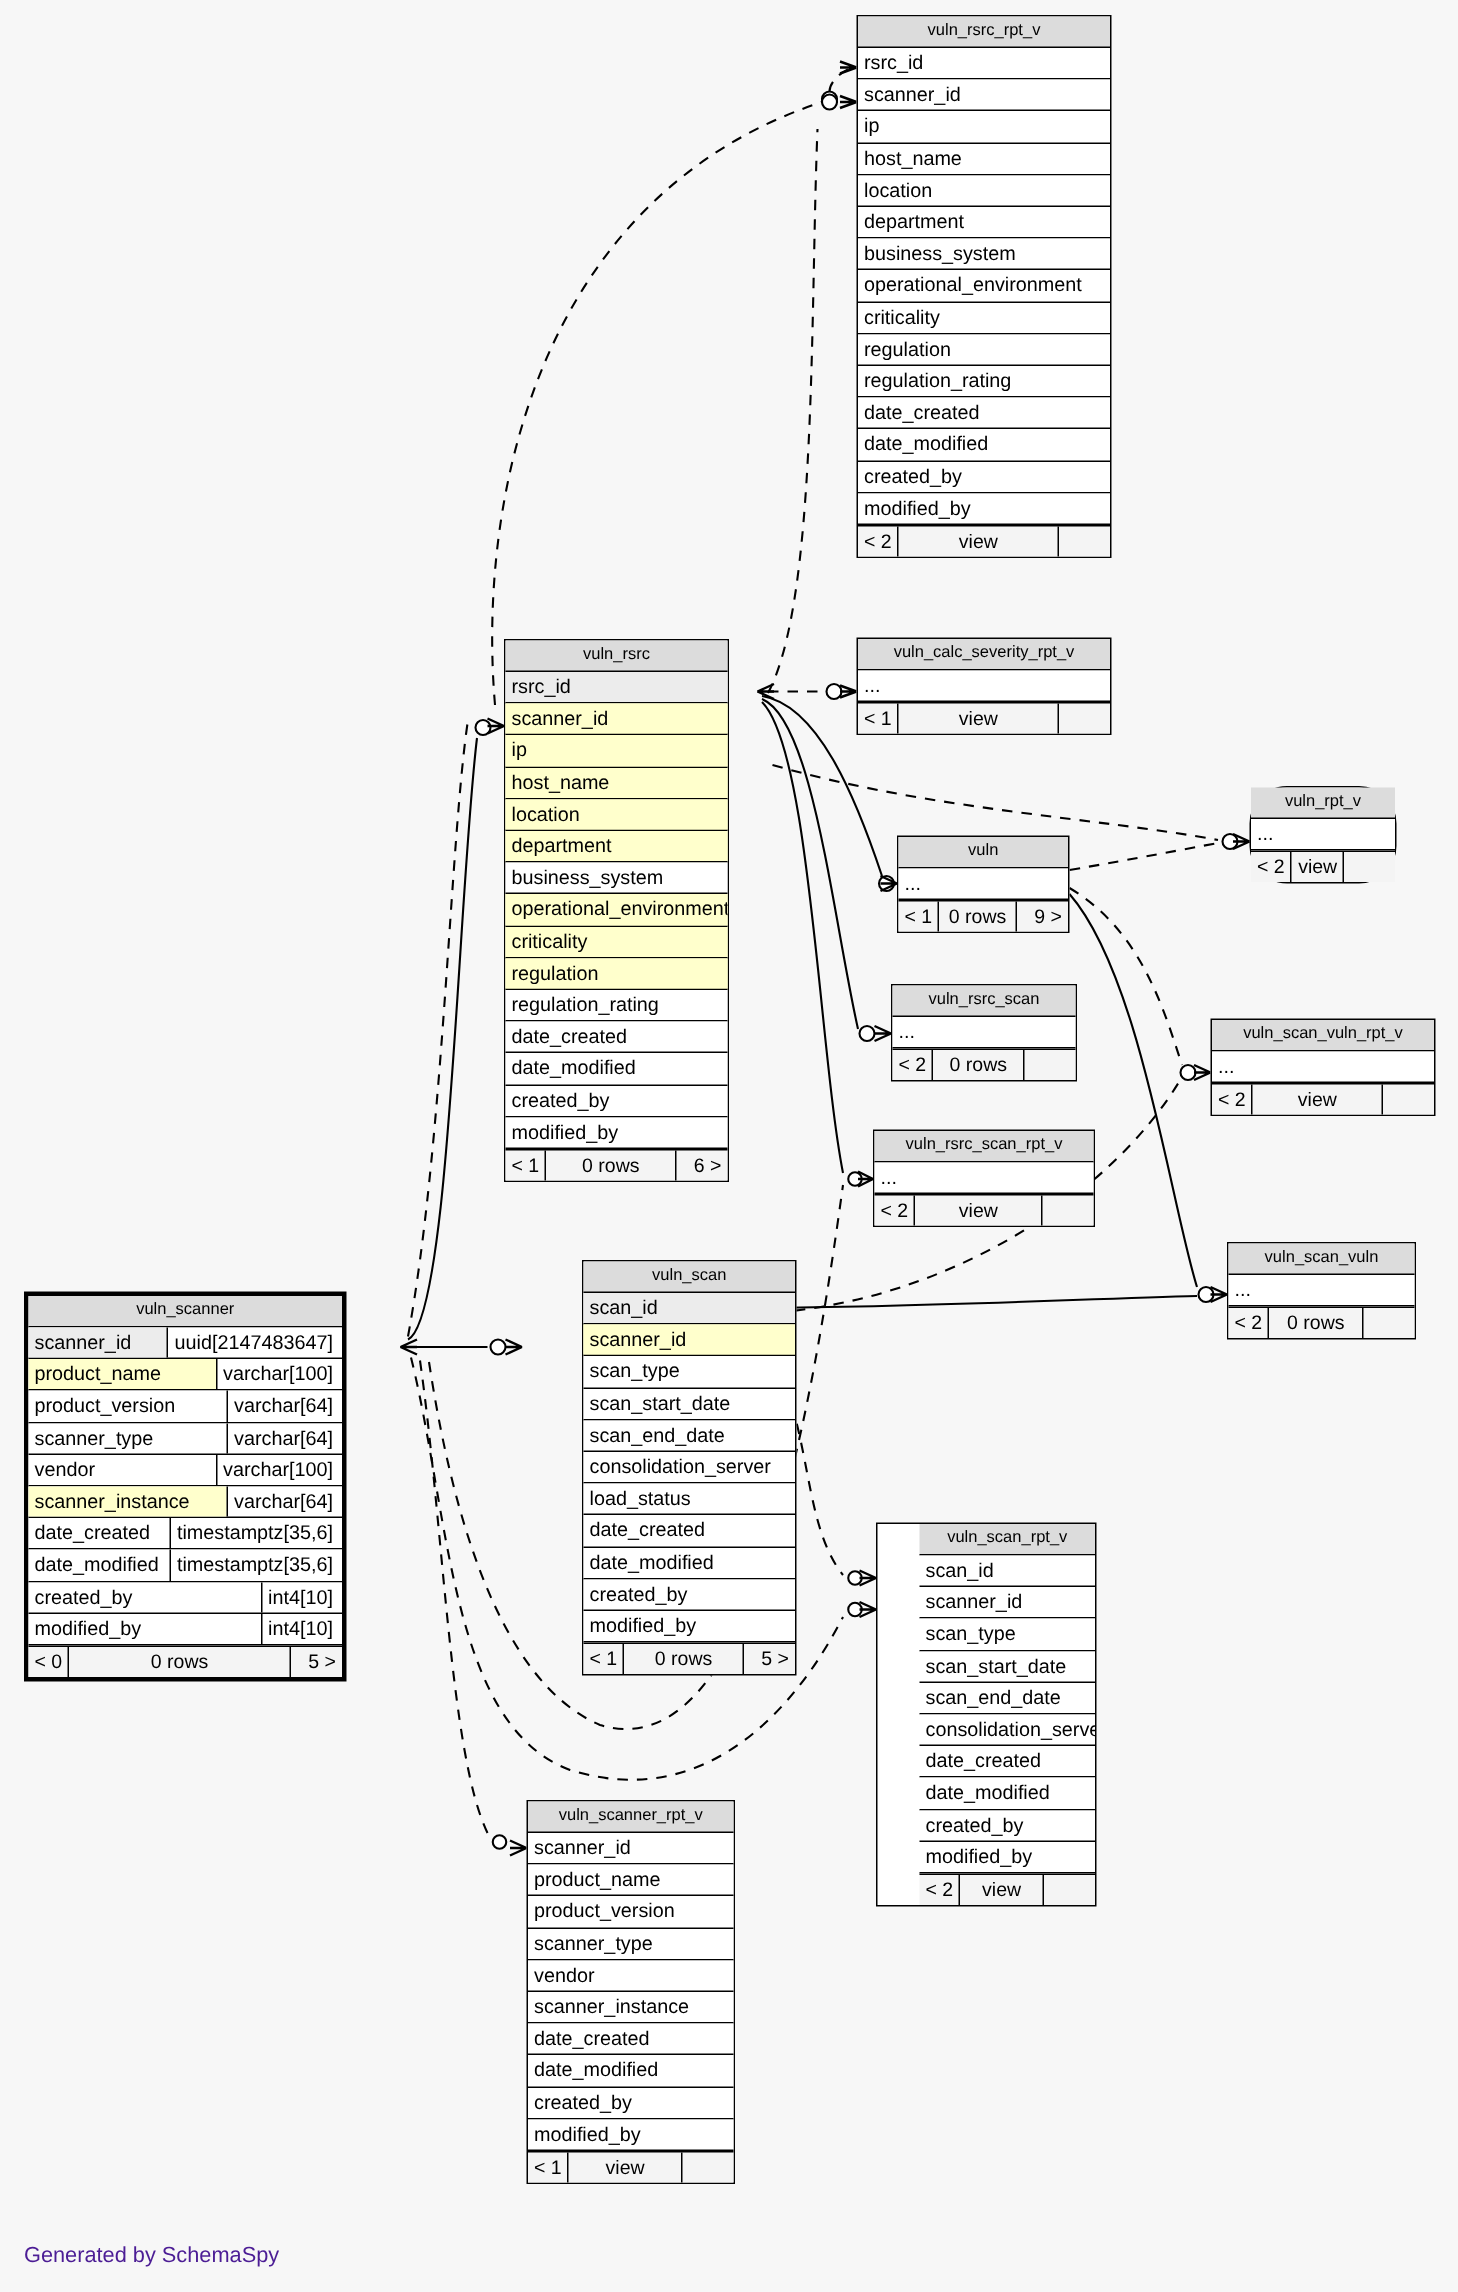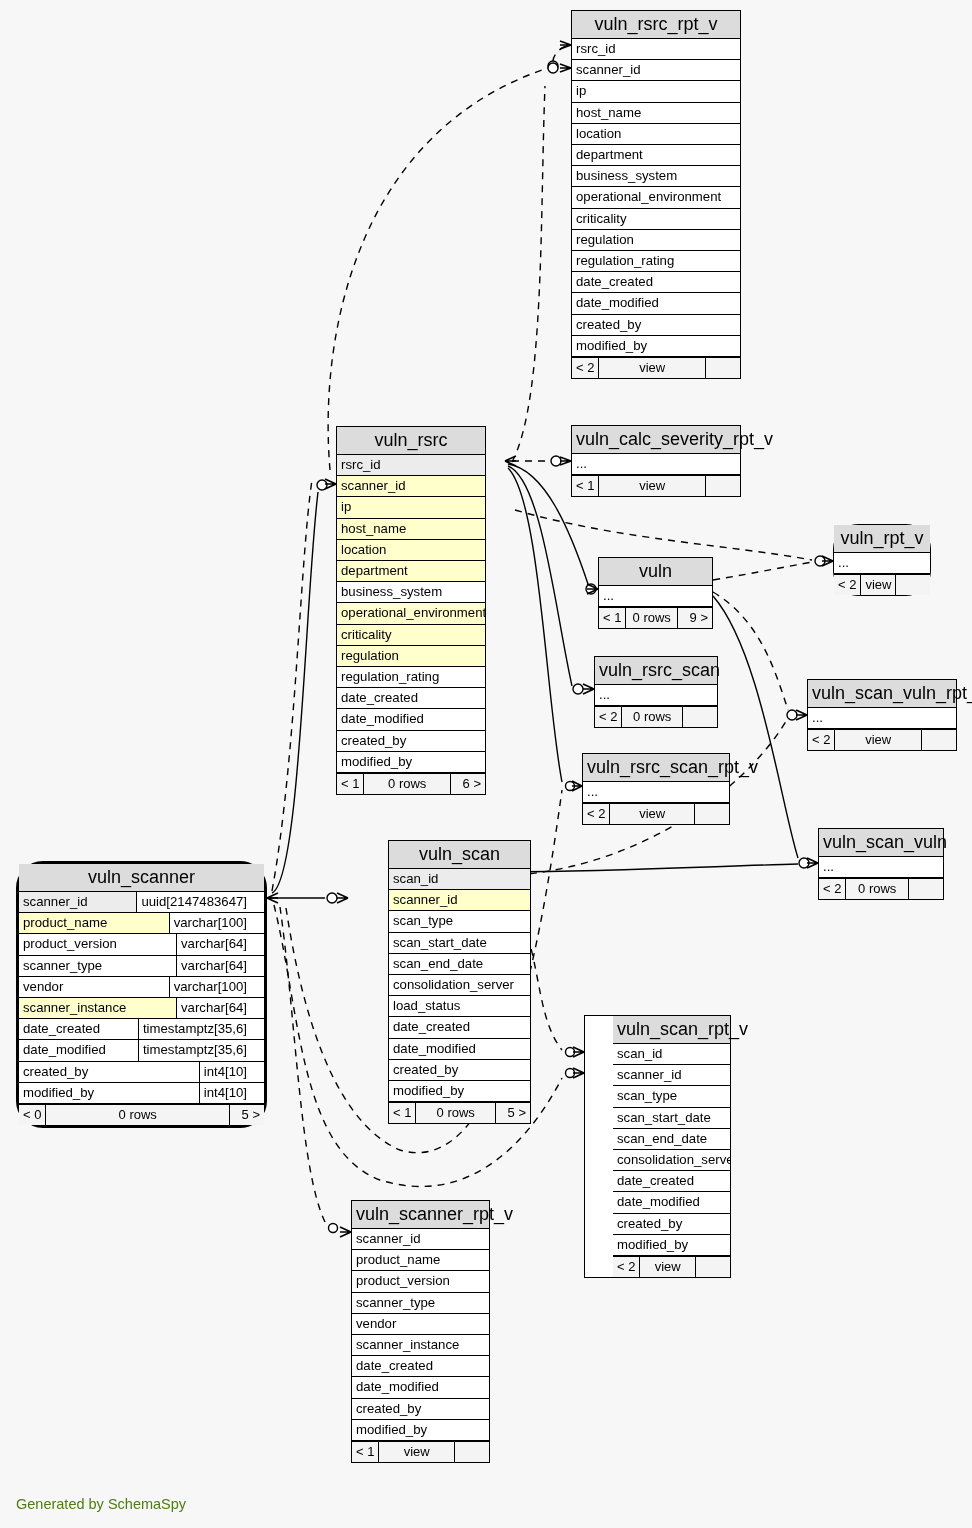--- a/index.html
+++ b/index.html
@@ -37,42 +37,42 @@
     font-size: 13.2px;
     line-height: 1;
     color: #000;
   }
   .table-node.focus {
     border: 3px solid #000;
   }
   .tbl-title {
     background: #dcdcdc;
     text-align: center;
-    font-size: 18px;
+    font-size: 11px;
     padding: 4px 4px 5px 4px;
     border-bottom: 1px solid #000;
     box-sizing: border-box;
     white-space: nowrap;
   }
   .tbl-row {
     display: flex;
     border-bottom: 1px solid #000;
     box-sizing: border-box;
     background: #fff;
   }
   .tbl-row:last-child { border-bottom: none; }
   .tbl-row .col-name {
     padding: 3px 2px 4px 4px;
     white-space: nowrap;
     flex: 1 1 auto;
     box-sizing: border-box;
     overflow: hidden;
   }
   .tbl-row .col-type {
-    padding: 3px 17px 4px 4px;
+    padding: 3px 6px 4px 4px;
     white-space: nowrap;
     flex: 0 0 auto;
     border-left: 1px solid #000;
     box-sizing: border-box;
   }
   .tbl-row.pk > .col-name { background: #ececec; }
   .tbl-row.idx > .col-name { background: #ffffcc; }
   .tbl-row.pk.full, .tbl-row.pk.full > .col-name { background: #ececec; }
   .tbl-row.idx.full, .tbl-row.idx.full > .col-name { background: #ffffcc; }
   .tbl-footer {
@@ -89,21 +89,21 @@
   }
   .ft-left   { flex: 0 0 auto; text-align: left; border-right: 1px solid #000; }
   .ft-mid    { flex: 1 1 auto; text-align: center; border-right: 1px solid #000; }
   .ft-right  { flex: 0 0 auto; text-align: right; min-width: 34px; }
   .ellipsis-row { padding: 3px 2px 6px 4px; }
   #footer-label {
     position: absolute;
     left: 16px;
     top: 1496px;
     font-size: 14.5px;
-    color: #4d7c0f;
+    color: #4c1d95;
     z-index: 3;
   }
 </style>
 </head>
 <body>
 
 <div id="canvas">
 
   <svg id="edges" viewBox="0 0 972 1528" xmlns="http://www.w3.org/2000/svg">
     <defs>
@@ -368,21 +368,21 @@
         <div class="tbl-title">vuln_scan_vuln</div>
         <div class="tbl-row full">
           <div class="col-name ellipsis-row">...</div>
         </div>
         <div class="tbl-footer">
           <div class="ft-left">&lt; 2</div>
           <div class="ft-mid">0 rows</div>
           <div class="ft-right"></div>
         </div>
       </div>
-      <div class="table-node focus" style="left: 16px; top: 861px; width: 251px; border-radius: 27px;">
+      <div class="table-node focus" style="left: 16px; top: 861px; width: 215px;">
         <div class="tbl-title">vuln_scanner</div>
         <div class="tbl-row pk">
           <div class="col-name">scanner_id</div>
           <div class="col-type">uuid[2147483647]</div>
         </div>
         <div class="tbl-row idx">
           <div class="col-name">product_name</div>
           <div class="col-type">varchar[100]</div>
         </div>
         <div class="tbl-row">

